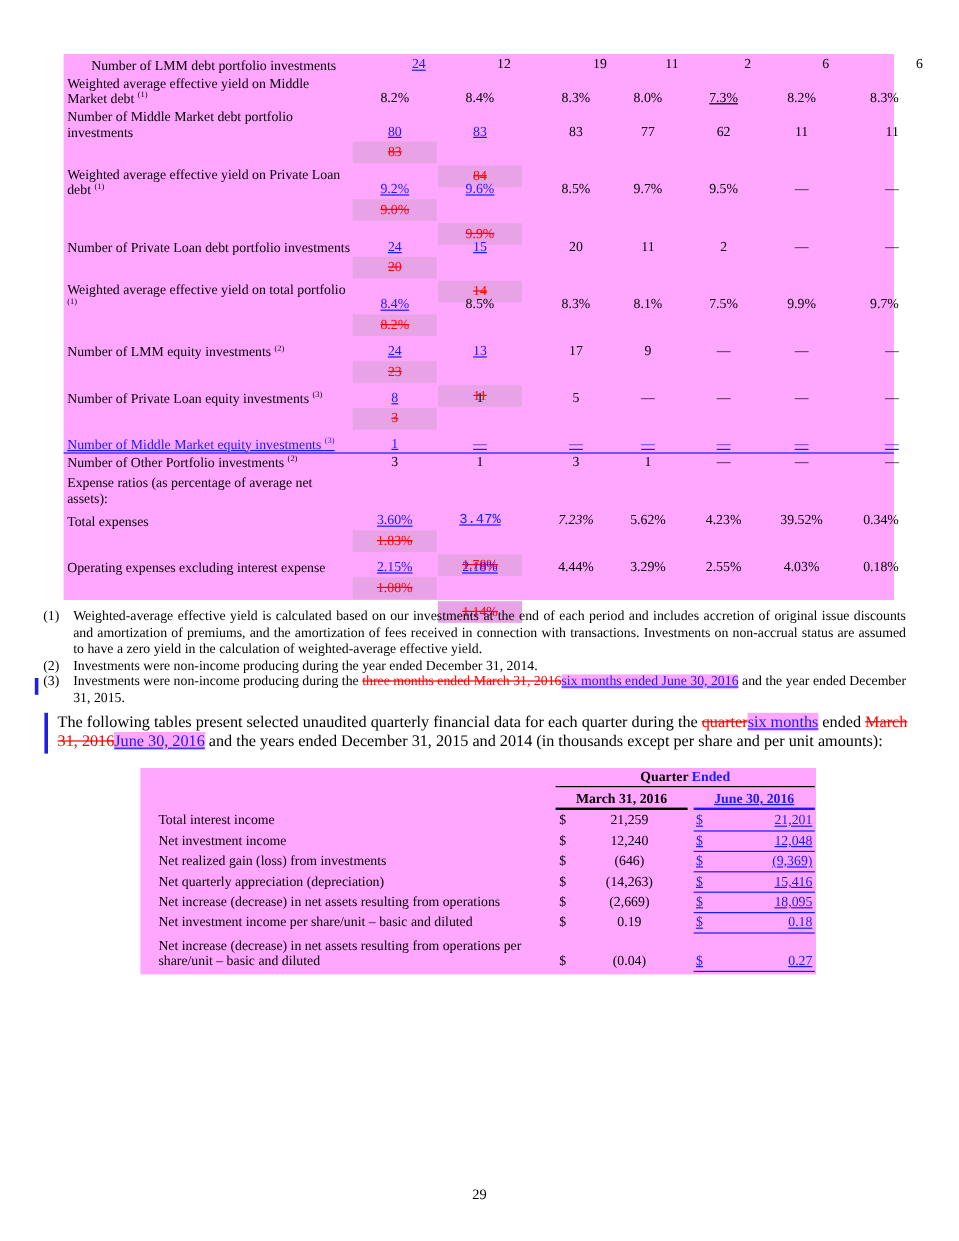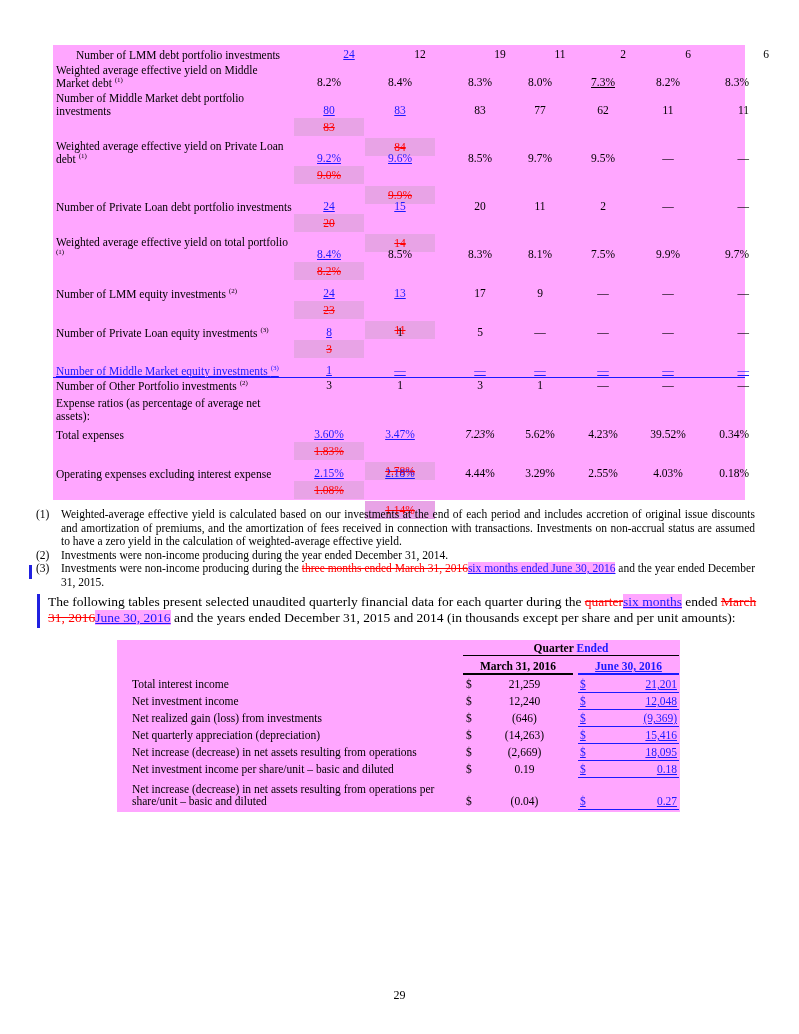--- a/index.html
+++ b/index.html
@@ -175,21 +175,21 @@
       <div class="c5" style="bottom: 1px;">—</div>
       <div class="c6" style="bottom: 1px;">—</div>
       <div class="c7" style="bottom: 1px;">—</div>
     </div>
     <div class="row" style="min-height: 30px;">
       <div class="lbl">Expense ratios (as percentage of average net assets):</div>
     </div>
     <div class="row" style="min-height: 19px;">
       <div class="lbl">Total expenses</div>
       <div class="c1 ins" style="bottom: 1px;">3.60%</div>
-      <div class="c2 ins" style="bottom: 1px;">3.47%</div>
+      <div class="c2 ins" style="bottom: 1px; font-family: Liberation Mono, monospace;">3.47%</div>
       <div class="c3" style="bottom: 1px; font-style: italic;">7.23%</div>
       <div class="c4" style="bottom: 1px;">5.62%</div>
       <div class="c5" style="bottom: 1px;">4.23%</div>
       <div class="c6" style="bottom: 1px;">39.52%</div>
       <div class="c7" style="bottom: 1px;">0.34%</div>
     </div>
     <div class="delrow">
       <div class="d1 del-bg"><span class="del">1.83%</span></div>
       <div class="d2 del-bg"><span class="del">1.78%</span></div>
     </div>

